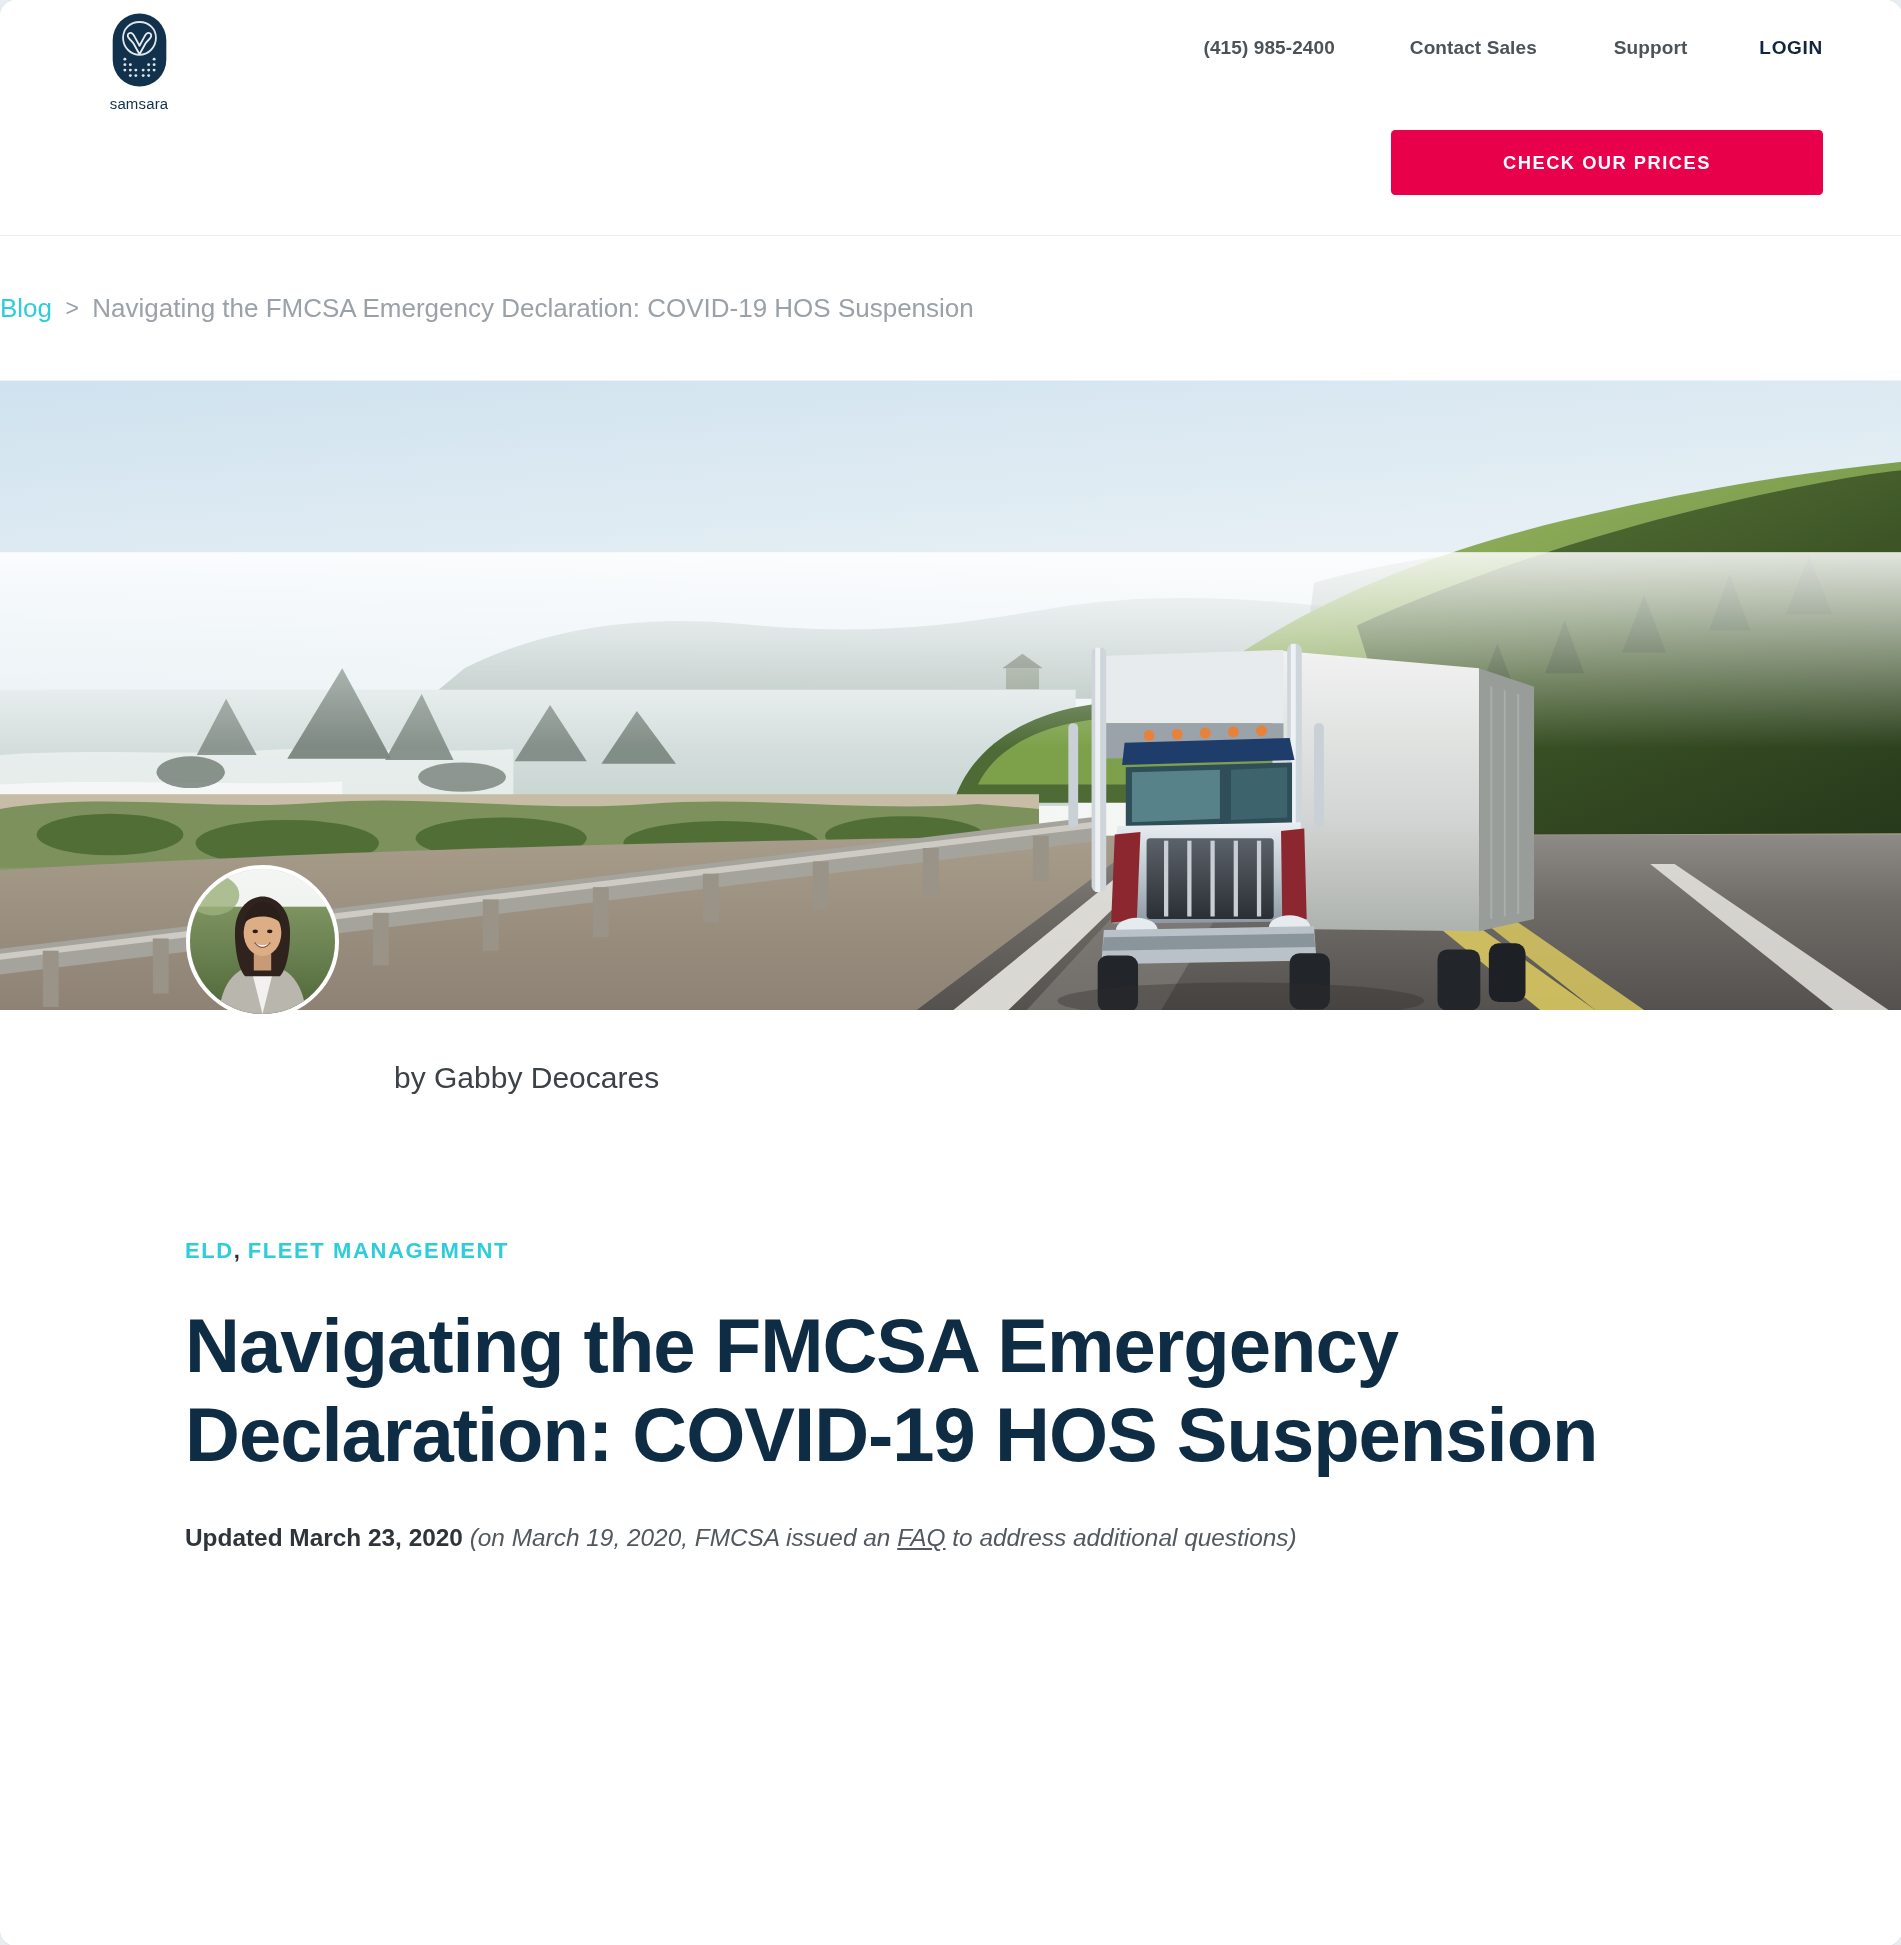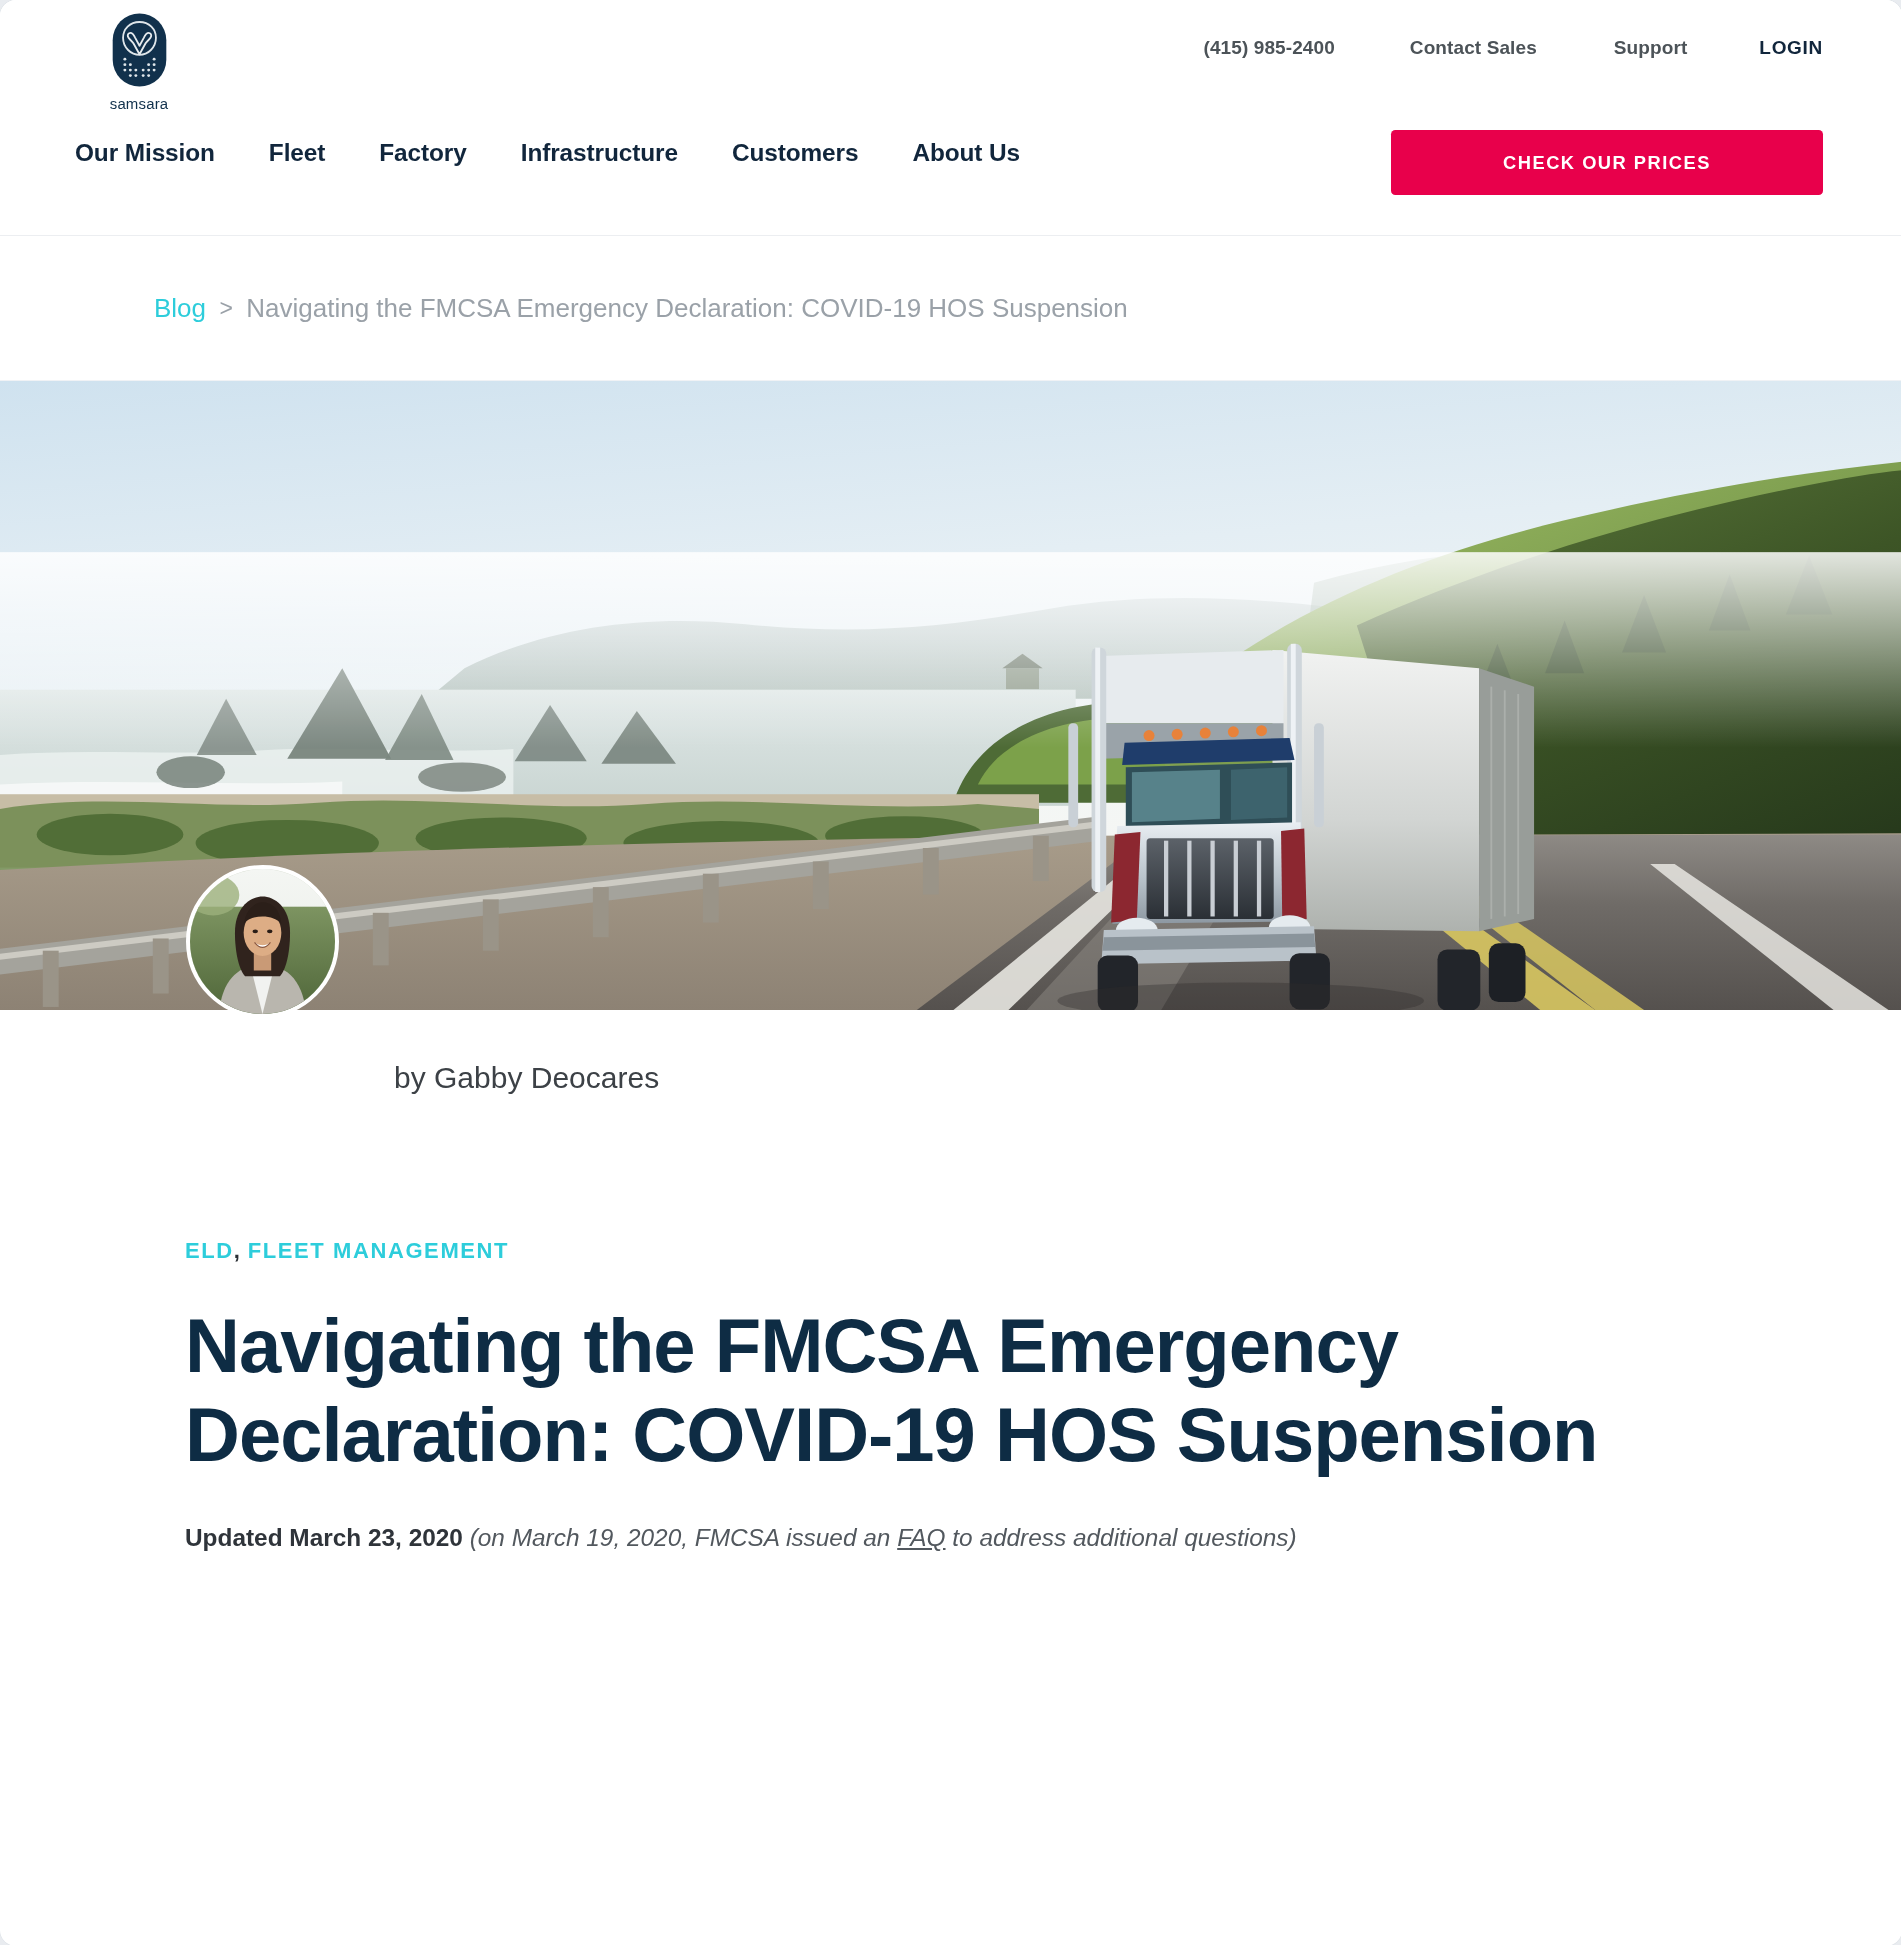--- a/index.html
+++ b/index.html
@@ -117,21 +117,20 @@
     align-items: center;
     justify-content: center;
   }
 
   
   .breadcrumb {
     position: relative;
     height: 145px;
     display: flex;
     align-items: center;
-    padding-left: 154px;
     background: #ffffff;
     border-bottom: 1.2px solid #f0f2f5;
   }
   .crumb-home {
     font-size: 26px;
     color: #2dcddb;
     text-decoration: none;
     font-weight: 400;
     cursor: pointer;
   }
@@ -286,28 +285,20 @@
     <div class="topbar">
       <a class="topbar-link" href="#">(415) 985-2400</a>
       <span class="topbar-gap-a"></span>
       <a class="topbar-link" href="#">Contact Sales</a>
       <span class="topbar-gap-b"></span>
       <a class="topbar-link" href="#">Support</a>
       <span class="topbar-gap-c"></span>
       <a class="topbar-login" href="#">LOGIN</a>
     </div>
 
-    <nav class="mainnav">
-      <a class="nav-item" href="#">Our Mission</a>
-      <a class="nav-item" href="#">Fleet</a>
-      <a class="nav-item" href="#">Factory</a>
-      <a class="nav-item" href="#">Infrastructure</a>
-      <a class="nav-item" href="#">Customers</a>
-      <a class="nav-item" href="#">About Us</a>
-    </nav>
 
     <button class="cta-button">CHECK OUR PRICES</button>
   </div>
 
   <div class="breadcrumb">
     <a class="crumb-home" href="#">Blog</a>
     <span class="crumb-sep">&gt;</span>
     <span class="crumb-current">Navigating the FMCSA Emergency Declaration: COVID-19 HOS Suspension</span>
   </div>
 

